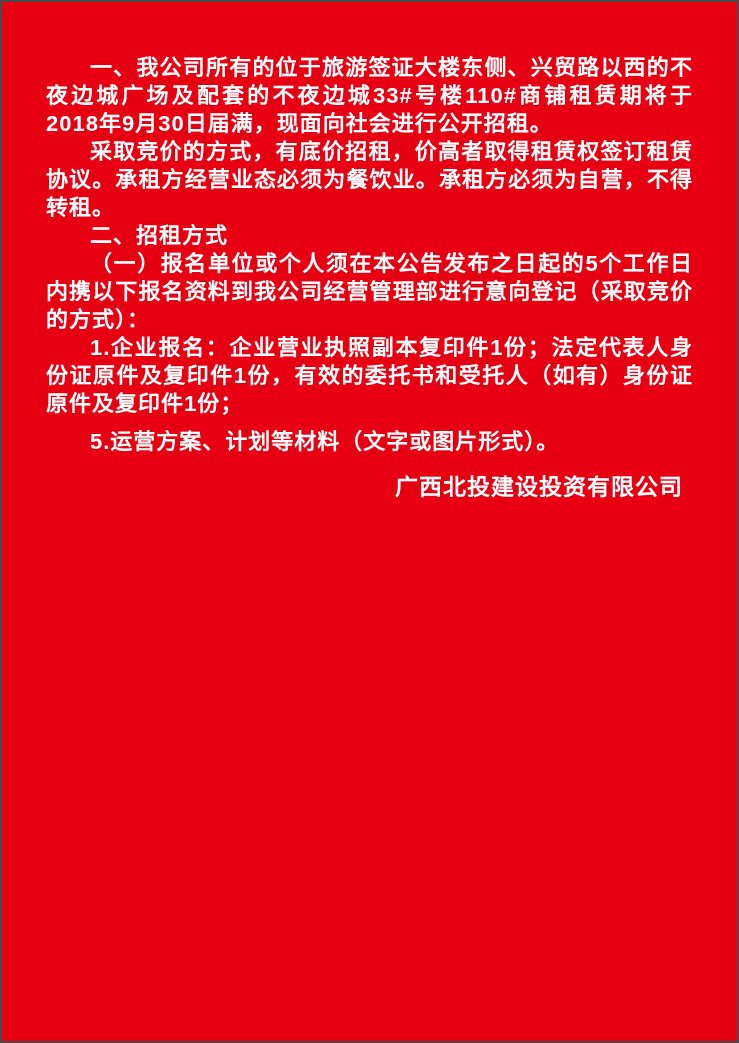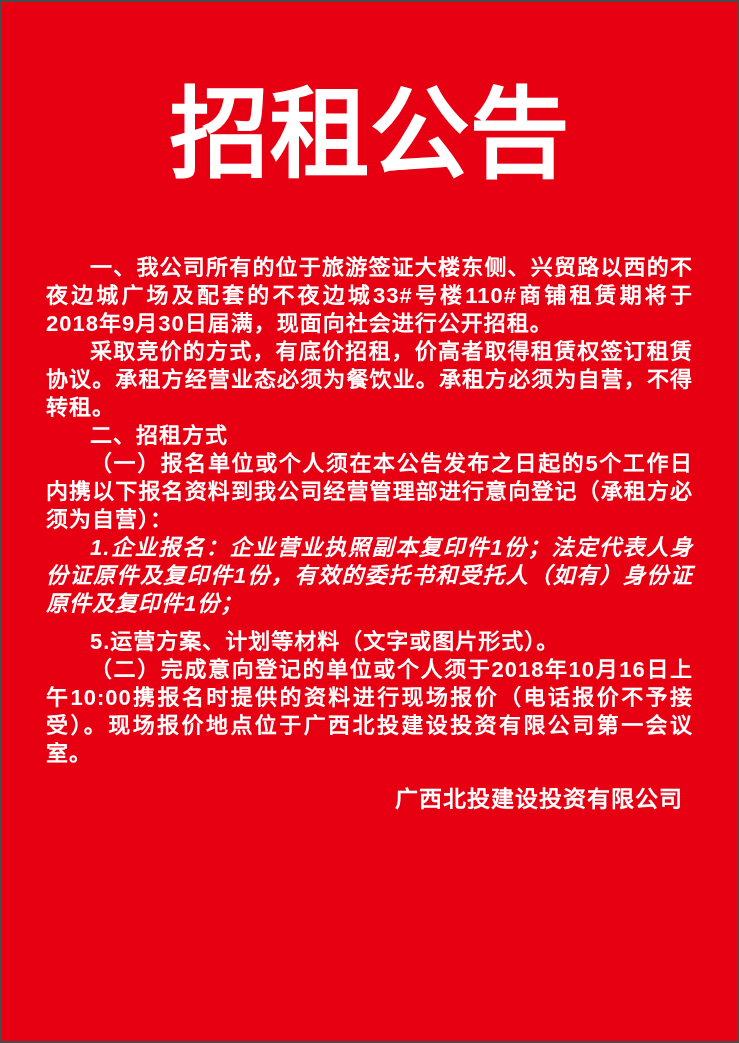--- a/index.html
+++ b/index.html
@@ -37,49 +37,46 @@
   .body-text p {
     font-size: 22px;
     line-height: 28px;
     letter-spacing: 1px;
     text-indent: 2em;
     text-align: justify;
     text-justify: inter-character;
   }
   .body-text p.extra-gap {
     margin-bottom: 10px;
-    font-style: italic;
   }
   .signature {
     margin-top: 14px;
     padding-right: 54px;
     text-align: right;
   }
   .signature-inner {
     display: inline-block;
     text-align: center;
     font-size: 23px;
     line-height: 35px;
     letter-spacing: 1px;
   }
 </style>
 </head>
 <body>
 
 <div class="poster">
-  <h1 class="title">招租公告</h1>
 
   <div class="body-text">
     <p>一、我公司所有的位于旅游签证大楼东侧、兴贸路以西的不夜边城广场及配套的不夜边城33#号楼110#商铺租赁期将于2018年9月30日届满，现面向社会进行公开招租。</p>
     <p>采取竞价的方式，有底价招租，价高者取得租赁权签订租赁协议。承租方经营业态必须为餐饮业。承租方必须为自营，不得转租。</p>
     <p>二、招租方式</p>
-    <p>（一）报名单位或个人须在本公告发布之日起的5个工作日内携以下报名资料到我公司经营管理部进行意向登记（承租方必须为自营）：</p>
+    <p>（一）报名单位或个人须在本公告发布之日起的5个工作日内携以下报名资料到我公司经营管理部进行意向登记（采取竞价的方式）：</p>
     <p class="extra-gap">1.企业报名：企业营业执照副本复印件1份；法定代表人身份证原件及复印件1份，有效的委托书和受托人（如有）身份证原件及复印件1份；</p>
     <p>5.运营方案、计划等材料（文字或图片形式）。</p>
-    <p>（二）完成意向登记的单位或个人须于2018年10月16日上午10:00携报名时提供的资料进行现场报价（电话报价不予接受）。现场报价地点位于广西北投建设投资有限公司第一会议室。</p>
   </div>
 
   <div class="signature">
     <div class="signature-inner">
       <div>广西北投建设投资有限公司</div>
       
     </div>
   </div>
 </div>
 

